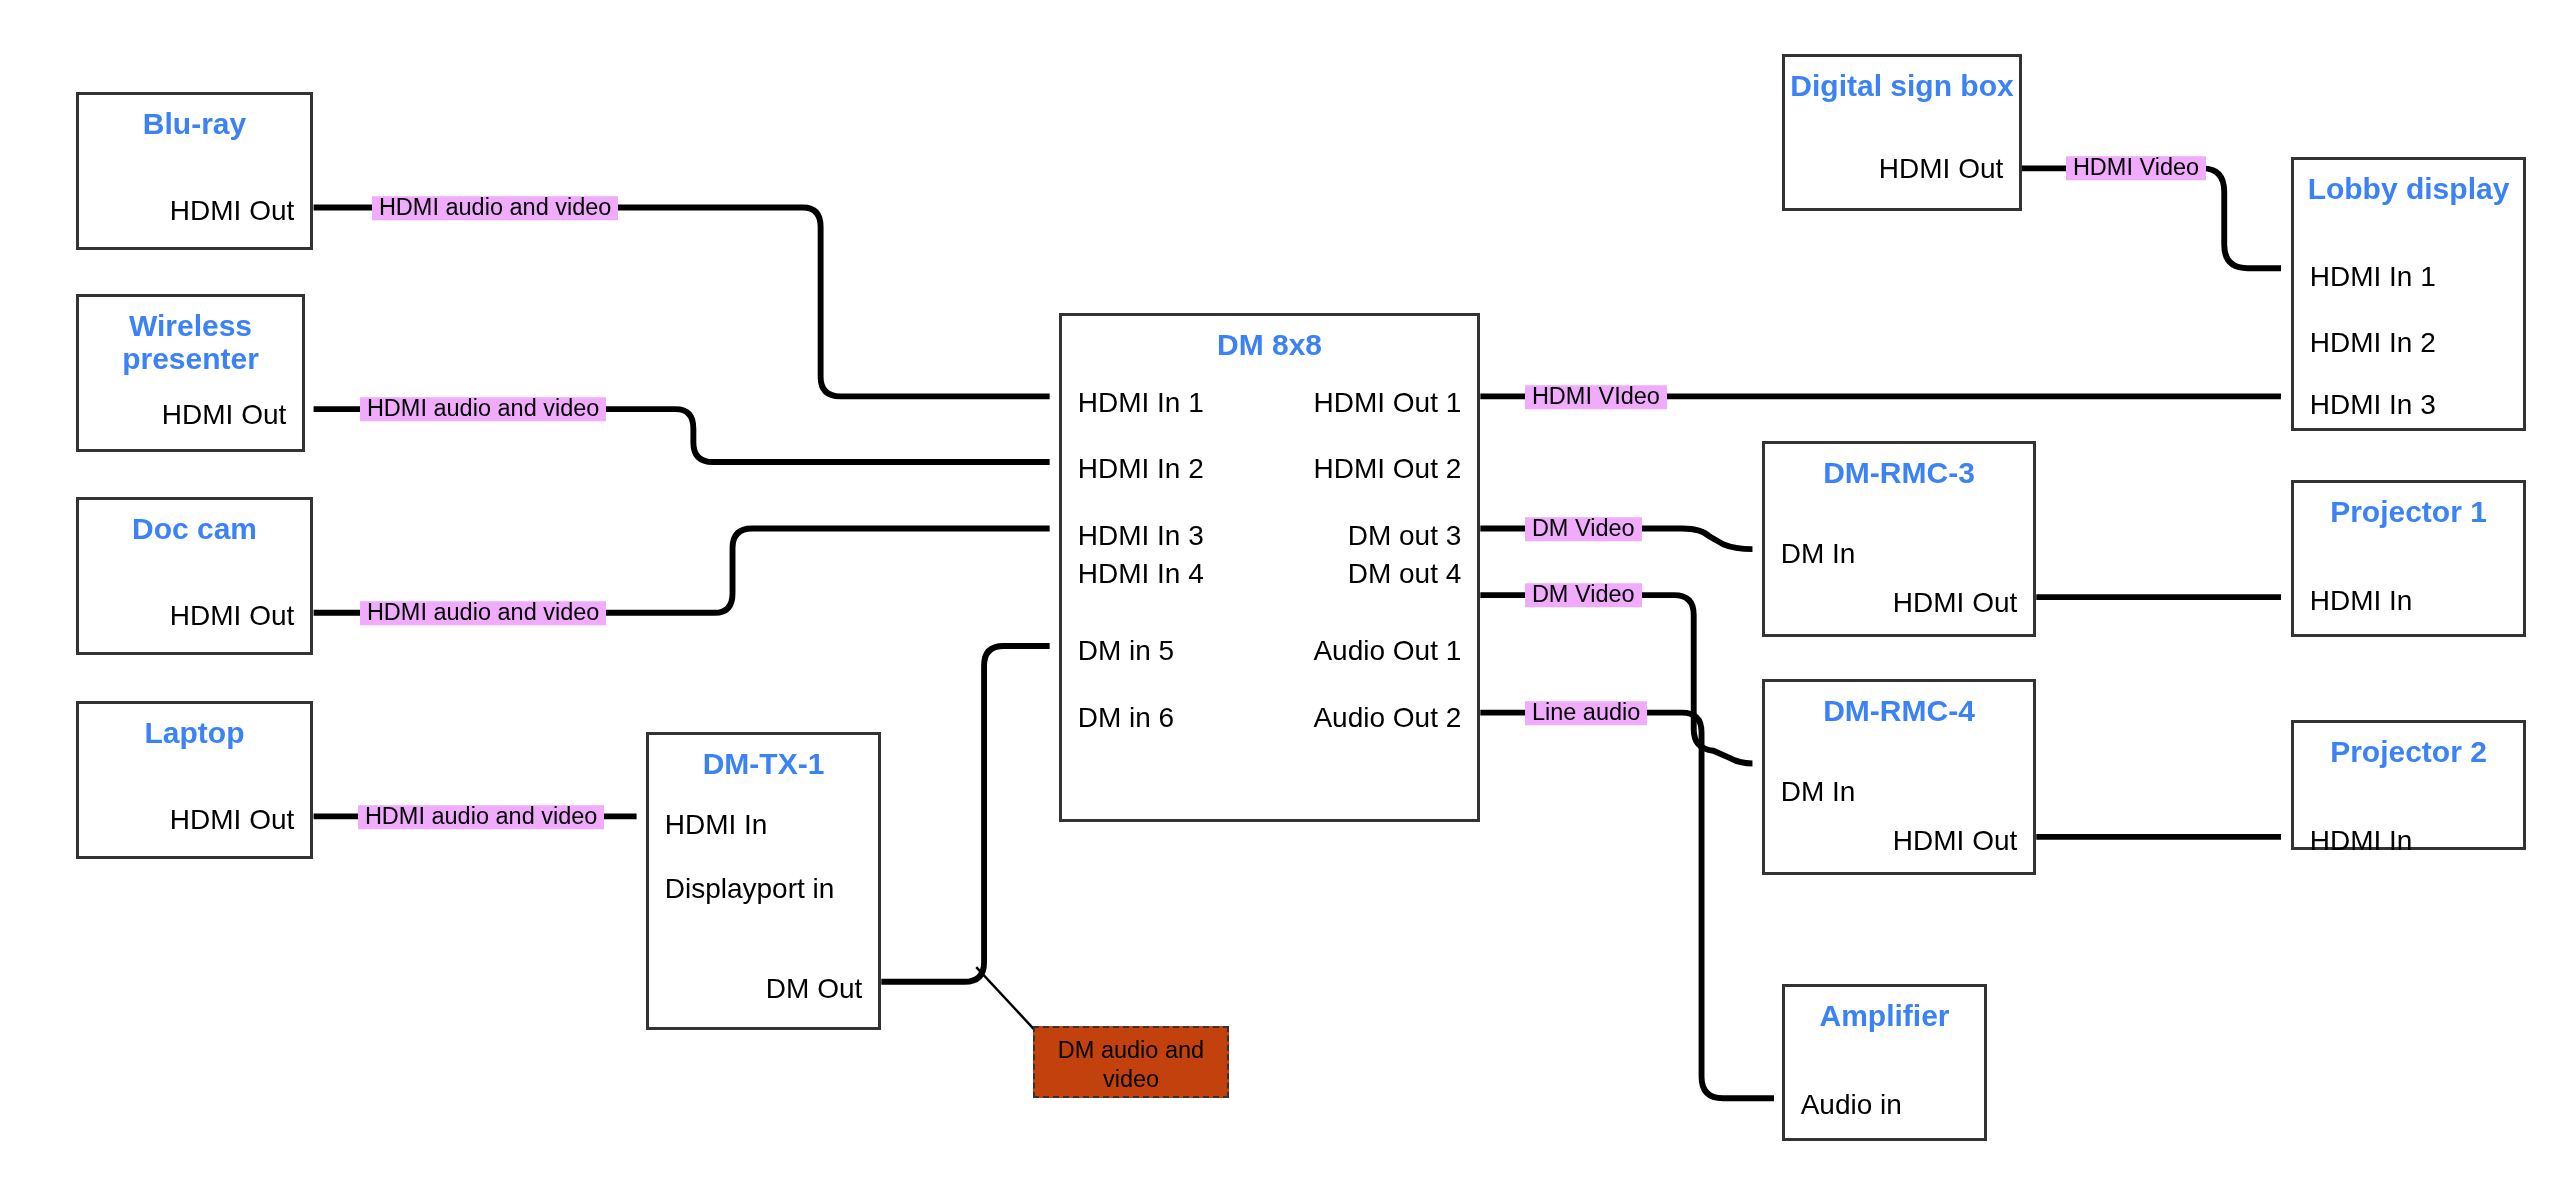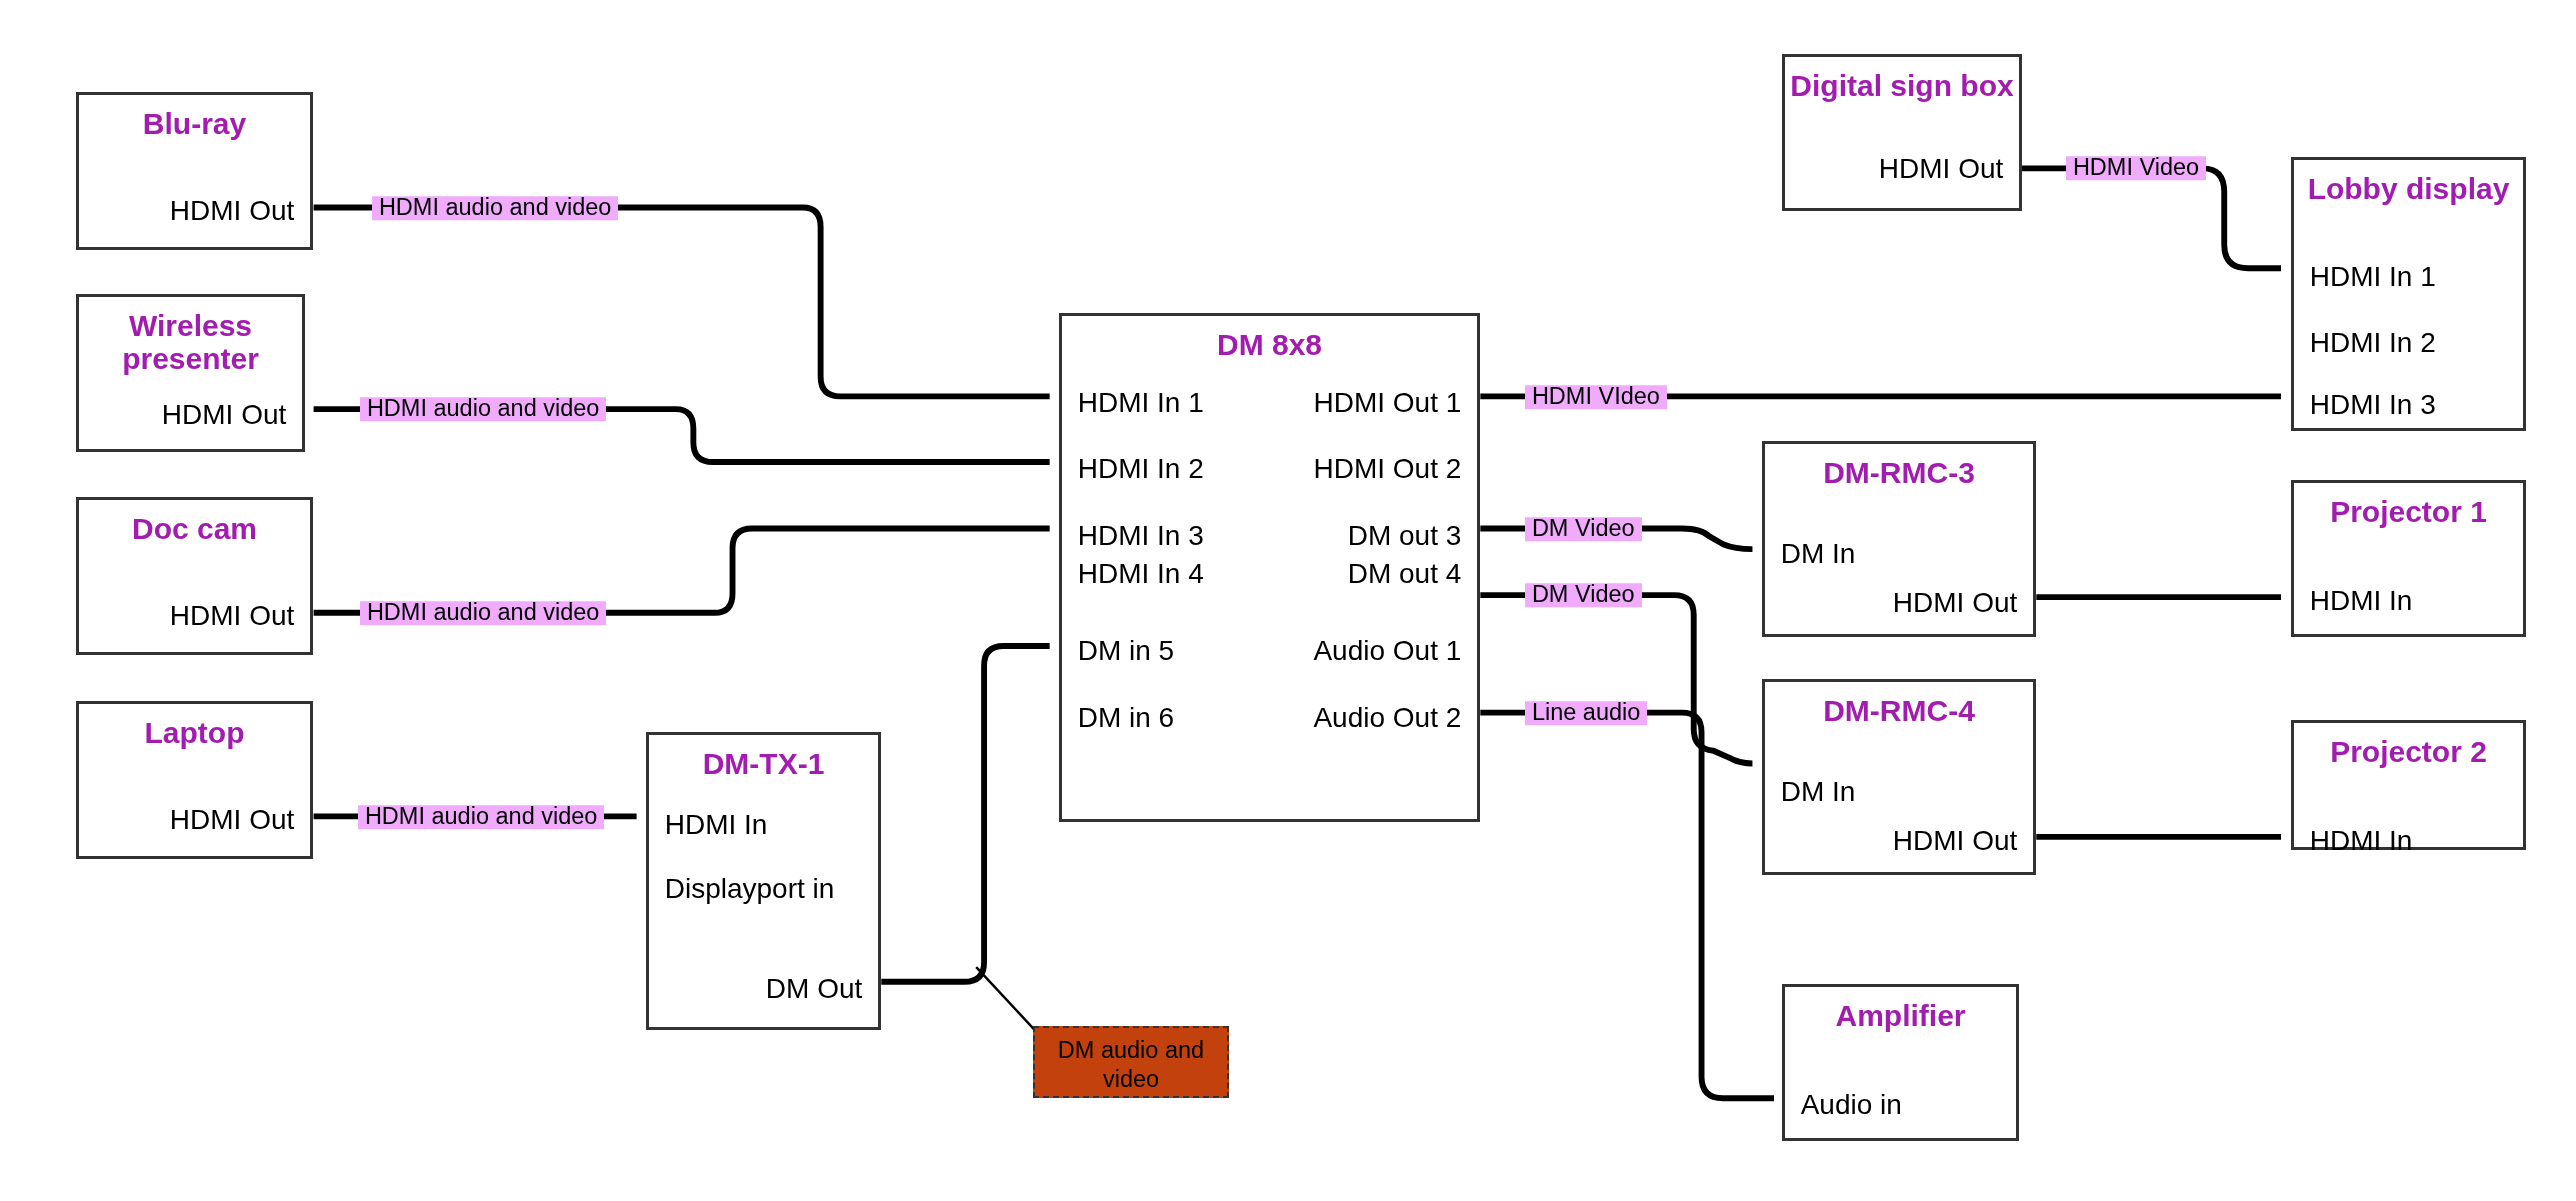--- a/index.html
+++ b/index.html
@@ -19,21 +19,21 @@
     position: absolute;
     box-sizing: border-box;
     border: 3.9px solid #333333;
     background: #ffffff;
     z-index: 3;
   }
   .node .title {
     text-align: center;
     font-weight: bold;
     font-size: 30px;
-    color: #a21caf;
+    color: #3b82f6;
     line-height: 1.12;
     padding-top: 11.7px;
   }
   .port {
     position: absolute;
     font-size: 28px;
     color: #000000;
     white-space: nowrap;
     line-height: 1;
   }
@@ -183,21 +183,21 @@
   <div class="node" style="left:2291px; top:480px; width:235px; height:157px;">
     <div class="title">Projector 1</div>
     <div class="port left" style="top:104px;">HDMI In</div>
   </div>
 
   <div class="node" style="left:2291px; top:720px; width:235px; height:130px;">
     <div class="title">Projector 2</div>
     <div class="port left" style="top:104px;">HDMI In</div>
   </div>
 
-  <div class="node" style="left:1782px; top:984px; width:237px; height:157px;">
+  <div class="node" style="left:1782px; top:984px; width:205px; height:157px;">
     <div class="title">Amplifier</div>
     <div class="port left" style="top:104px;">Audio in</div>
   </div>
 
   <div class="edge-label" style="left:372px; top:208px;">HDMI audio and video</div>
   <div class="edge-label" style="left:360px; top:409px;">HDMI audio and video</div>
   <div class="edge-label" style="left:360px; top:613px;">HDMI audio and video</div>
   <div class="edge-label" style="left:358px; top:817px;">HDMI audio and video</div>
   <div class="edge-label" style="left:2066px; top:168px;">HDMI Video</div>
   <div class="edge-label" style="left:1525px; top:397px;">HDMI VIdeo</div>

